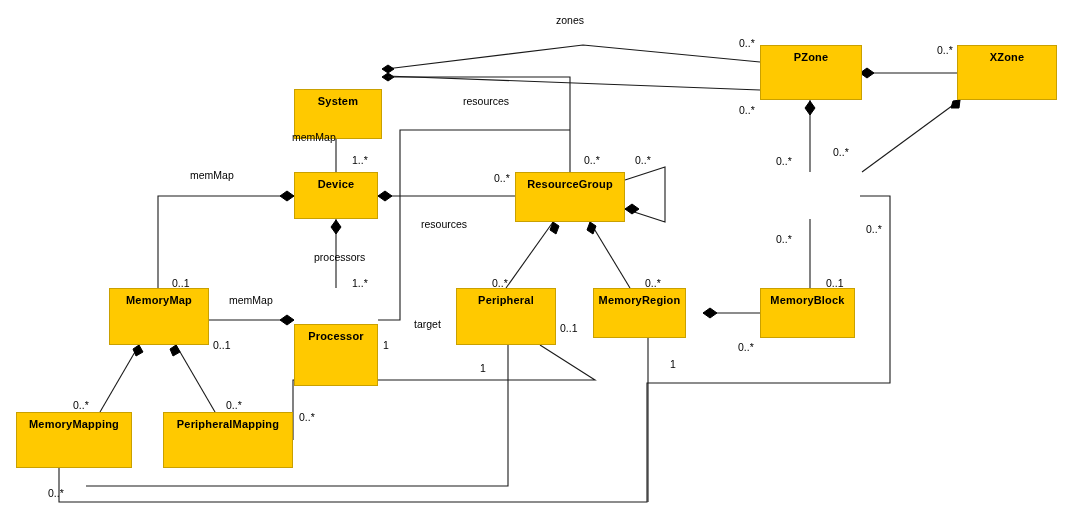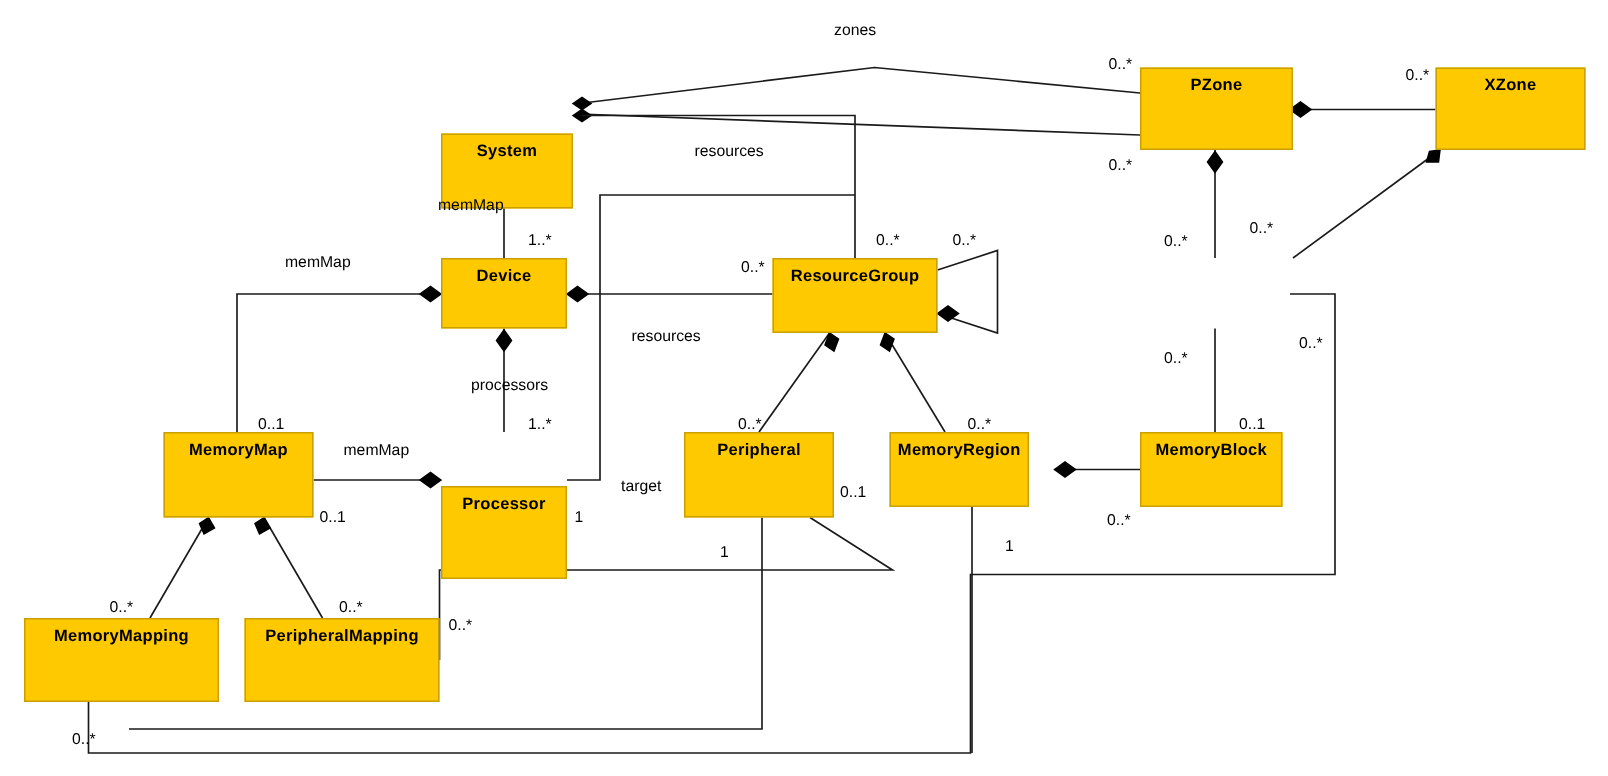--- a/index.html
+++ b/index.html
@@ -123,21 +123,21 @@
   </div>
 
   <div class="cls" style="left:593px;top:288px;width:93px;height:50px;">
     <div class="nm">MemoryRegion</div>
   </div>
 
   <div class="cls" style="left:760px;top:288px;width:95px;height:50px;">
     <div class="nm">MemoryBlock</div>
   </div>
 
-  <div class="cls" style="left:16px;top:412px;width:130px;height:56px;padding-left:40px;">
+  <div class="cls" style="left:16px;top:412px;width:116px;height:56px;padding-left:40px;">
     <div class="nm">MemoryMapping</div>
   </div>
 
   <div class="cls" style="left:163px;top:412px;width:130px;height:56px;">
     <div class="nm">PeripheralMapping</div>
   </div>
 
   <div class="lbl" style="left:556px;top:14px;">zones</div>
   <div class="lbl" style="left:463px;top:95px;">resources</div>
   <div class="lbl" style="left:292px;top:131px;">memMap</div>

